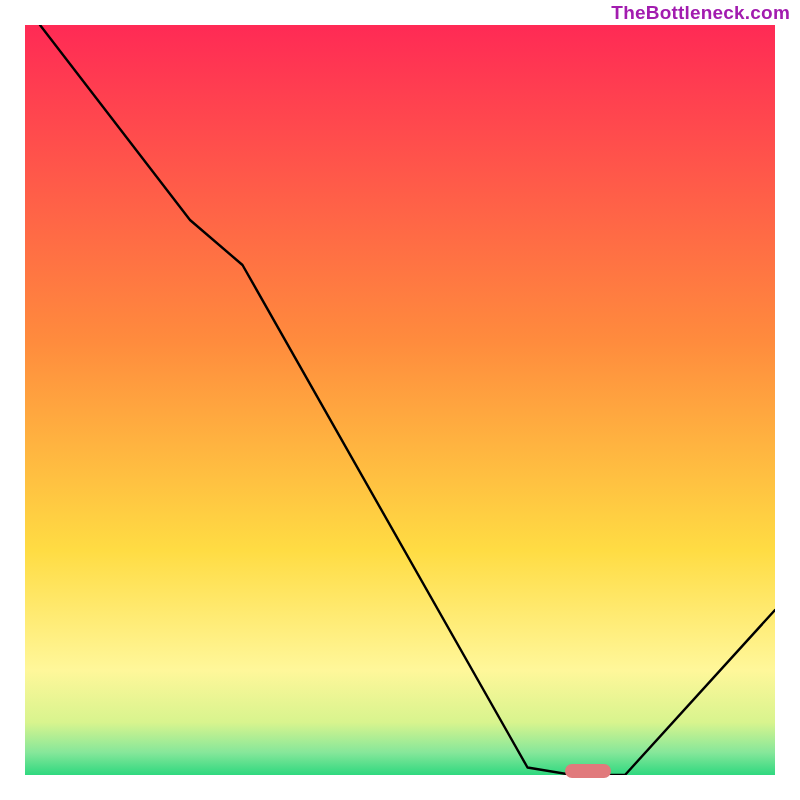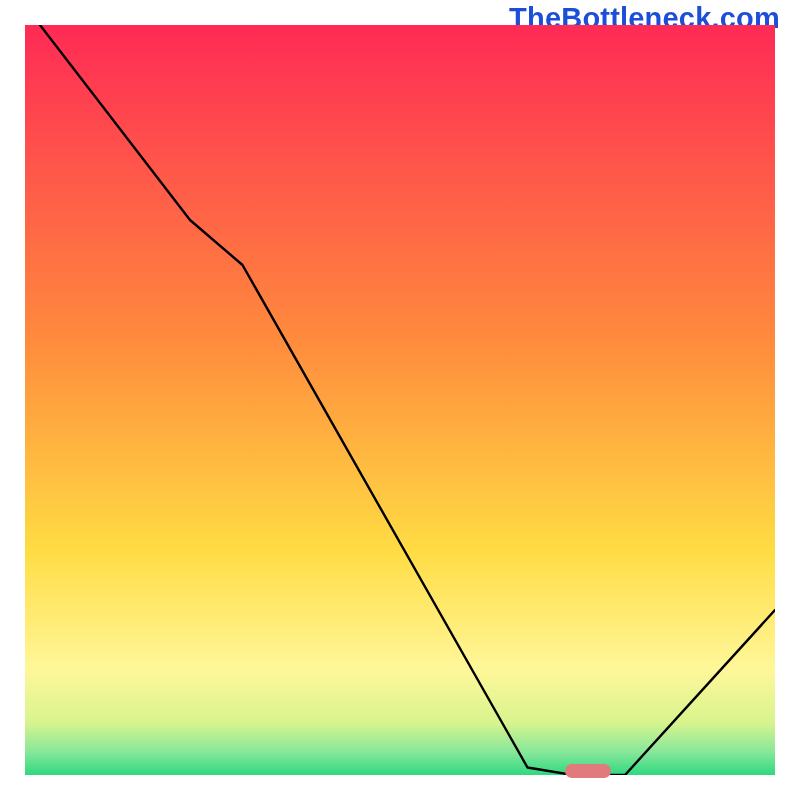--- a/index.html
+++ b/index.html
@@ -12,24 +12,24 @@
     font-family: Arial, Helvetica, sans-serif;
   }
   .stage {
     position: relative;
     width: 800px;
     height: 800px;
   }
   .watermark {
     position: absolute;
     top: 2px;
-    right: 20px;
-    font-size: 29px;
+    right: 10px;
+    font-size: 19px;
     font-weight: 600;
-    color: #1d4ed8;
+    color: #a21caf;
     letter-spacing: 0.2px;
   }
   .plot {
     position: absolute;
     left: 25px;
     top: 25px;
     width: 750px;
     height: 750px;
   }
   .plot svg {

